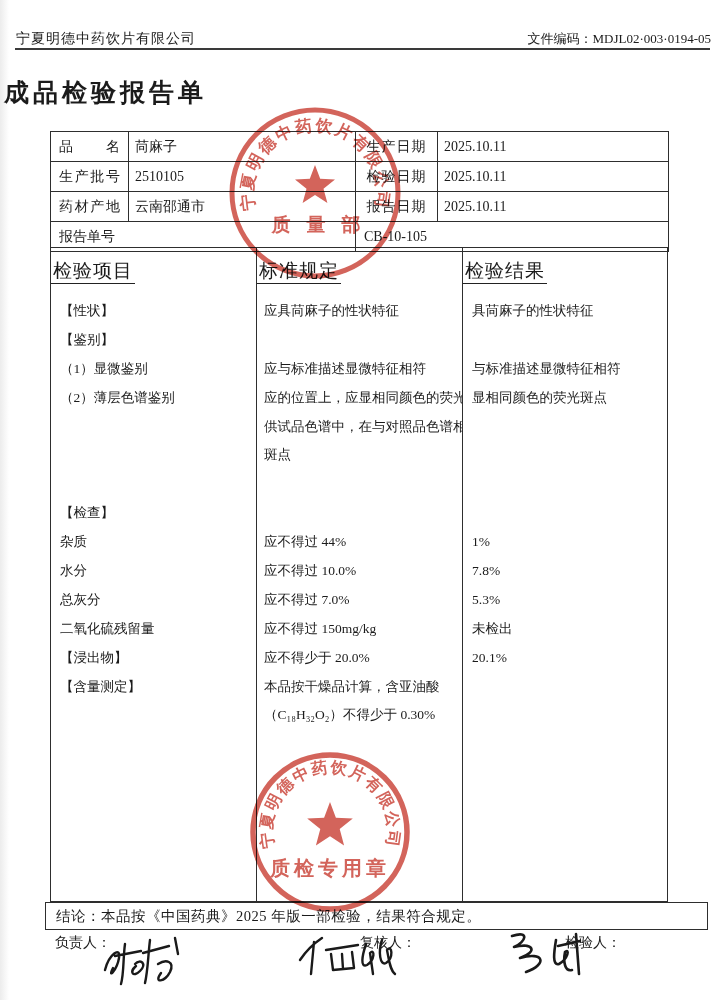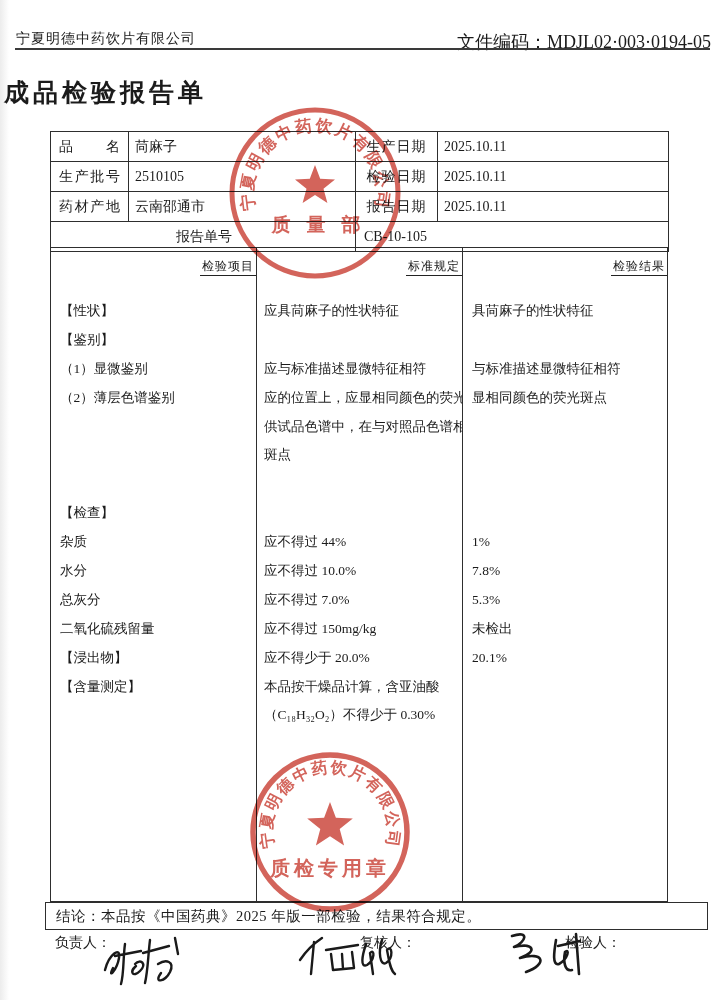--- a/index.html
+++ b/index.html
@@ -4,37 +4,37 @@
 <style>
   html,body{margin:0;padding:0;background:#ffffff;}
   .page{
     position:relative;width:725px;height:1000px;overflow:hidden;
     background:linear-gradient(90deg,#ececec 0px,#ffffff 9px);
     font-family:"Liberation Serif","DejaVu Serif",serif;
     color:#1b1b1b;
   }
   
   .hdr-company{position:absolute;left:16px;top:30px;font-size:14px;letter-spacing:1px;}
-  .hdr-code{position:absolute;right:14px;top:30px;font-size:18px;}
+  .hdr-code{position:absolute;right:14px;top:30px;font-size:13px;}
   .hdr-rule{position:absolute;left:15px;top:48px;width:695px;height:2px;background:#3a3a3a;}
   
   .title{position:absolute;left:4px;top:76px;width:100%;text-align:left;
          font-size:25px;font-weight:bold;letter-spacing:4px;}
   
   .info-table{position:absolute;left:50px;top:131px;width:618px;border-collapse:collapse;table-layout:fixed;}
   .info-table td{border:1px solid #2e2e2e;height:27px;font-size:14px;padding:1px 6px;vertical-align:middle;}
   .info-table .lbl{text-align:justify;text-align-last:justify;padding:1px 8px;}
   .info-table .dlbl{text-align:center;letter-spacing:1px;}
   
   .main-table{position:absolute;left:50px;top:247px;width:618px;height:655px;
               border:1px solid #2e2e2e;box-sizing:border-box;display:grid;
               grid-template-columns:205px 206px 205px;}
   .mcol{box-sizing:border-box;overflow:hidden;}
   .mcol+.mcol{border-left:1px solid #2e2e2e;}
-  .mhead{height:49px;box-sizing:border-box;padding-top:10px;text-align:right;font-size:12px;}
+  .mhead{height:49px;box-sizing:border-box;padding-top:10px;text-align:left;font-size:19px;}
   .mhead span{border-bottom:1px solid #222;padding:0 2px 2px 2px;letter-spacing:1px;}
   .line{height:28.9px;line-height:28.9px;font-size:13.5px;white-space:nowrap;}
   .mcol .line{padding-left:9px;}
   .mcol.std .line{padding-left:7px;}
   
   .conclusion{position:absolute;left:45px;top:902px;width:663px;height:28px;box-sizing:border-box;
               border:1px solid #2e2e2e;font-size:14.5px;line-height:26px;padding-left:10px;letter-spacing:0.5px;}
   .sig-label{position:absolute;top:934px;font-size:14px;}
   .sig-lead{left:55px;} .sig-review{left:360px;} .sig-inspector{left:565px;}
   .sig-svg{position:absolute;}
@@ -74,21 +74,21 @@
       <td class="dlbl">检验日期</td>
       <td>2025.10.11</td>
     </tr>
     <tr>
       <td class="lbl">药材产地</td>
       <td>云南邵通市</td>
       <td class="dlbl">报告日期</td>
       <td>2025.10.11</td>
     </tr>
     <tr>
-      <td colspan="2" style="padding-left:8px;text-align:center;">报告单号</td>
+      <td colspan="2" style="padding-left:8px;">报告单号</td>
       <td colspan="2" style="padding-left:8px;">CB-10-105</td>
     </tr>
   </tbody>
     </table>
 
   <div class="main-table">
     <div class="mcol" id="col-items">
       <div class="mhead"><span>检验项目</span></div>
     <div class="line">【性状】</div>
         <div class="line">【鉴别】</div>

